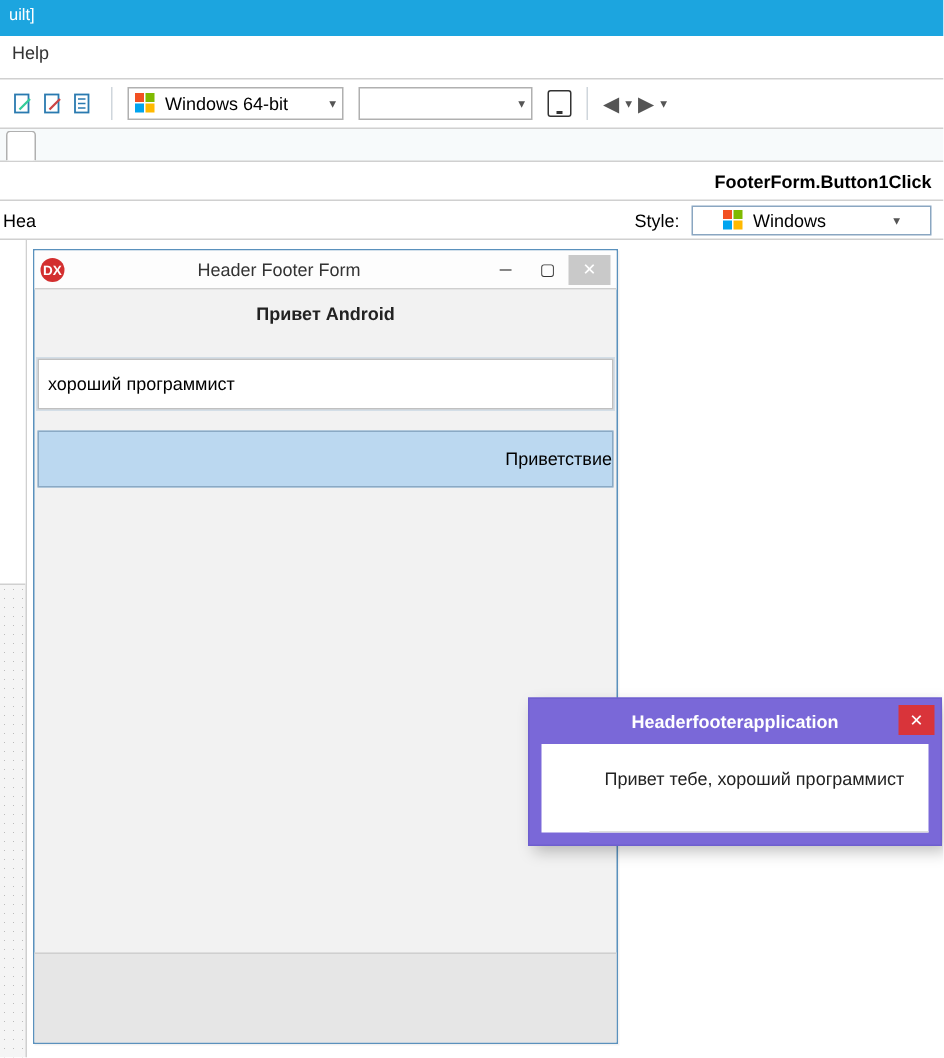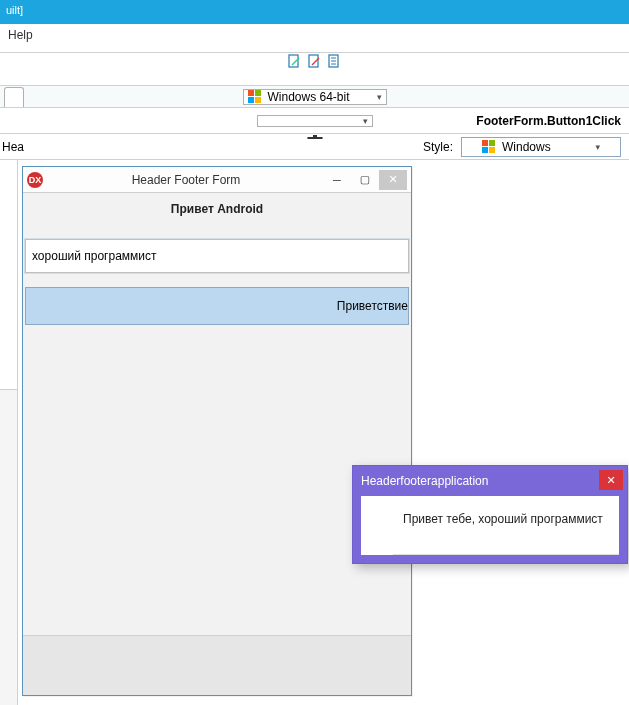--- a/index.html
+++ b/index.html
@@ -1,21 +1,21 @@
 <!DOCTYPE html>
 <html><head>
 <meta charset="utf-8">
 <style>
   * { box-sizing: border-box; margin: 0; padding: 0; font-family: "Segoe UI", Tahoma, sans-serif; }
   body { background: #fff; width: 629px; height: 705px; overflow: hidden; position: relative; }
 
   .ide-title { background: #1ca5df; color: #fff; height: 24px; font-size: 11px; padding: 4px 6px; }
   .menu { background: #fff; height: 28px; padding: 4px 8px; font-size: 12px; color: #333; }
 
-  .toolbar { background: #fff; height: 34px; border-top: 1px solid #d0d0d0; border-bottom: 1px solid #d0d0d0; display: flex; align-items: center; gap: 10px; padding: 0 8px; flex-direction: column; }
+  .toolbar { background: #fff; height: 34px; border-top: 1px solid #d0d0d0; border-bottom: 1px solid #d0d0d0; display: flex; align-items: center; gap: 10px; padding: 0 8px; }
   .tb-group { display: flex; align-items: center; gap: 4px; }
   .tb-sep { width: 1px; height: 22px; background: #cfd6dc; }
   .tb-icon { width: 16px; height: 16px; display: inline-block; }
   .platform-select { display: flex; align-items: center; height: 22px; border: 1px solid #b0b0b0; background: #fff; font-size: 12px; padding: 0 4px; gap: 6px; width: 144px; }
   .platform-select .win-flag { width: 14px; height: 14px; display: inline-block; }
   .platform-select .chev { margin-left: auto; }
   .dev-select { height: 22px; border: 1px solid #b0b0b0; width: 116px; display:flex; align-items:center; }
   .dev-select .chev { margin-left:auto; margin-right:4px;}
   .phone-icon { width: 16px; height: 18px; border: 1.5px solid #333; border-radius: 2px; position: relative; }
   .phone-icon::after { content: ""; position: absolute; bottom: 1px; left: 50%; transform: translateX(-50%); width: 4px; height: 2px; background: #333; }
@@ -50,21 +50,21 @@
   .win-btn { width:28px; height:20px; display:flex; align-items:center; justify-content:center; font-size:11px; color:#333; }
   .win-btn.close { background:#c9c9c9; color:#fff; }
 
   .fw-header { height:32px; display:flex; align-items:center; justify-content:center; font-weight:700; font-size:12px; color:#222; }
   .fw-input { margin:14px 2px 0 2px; height:34px; background:#fff; border:1px solid #c0c0c0; padding:0 6px; font-size:12px; display:flex; align-items:center; outline: 1px solid rgba(90,145,189,0.2); }
   .fw-button { margin:14px 2px 0 2px; height:38px; background:#bbd8f0; border:1px solid #8aa9c4; display:flex; align-items:center; justify-content:flex-end; font-size:12px; }
   .gray-panel { position:absolute; bottom:0; left:0; right:0; height:60px; background:#e6e6e6; border-top:1px solid #cfcfcf;}
 
   
   .dialog { position:absolute; left:352px; top:465px; width:276px; border:1px solid #6e5fcf; background:#7a68d8; box-shadow: 4px 4px 10px rgba(0,0,0,0.25); }
-  .dlg-title { height:30px; display:flex; align-items:center; color:#fff; font-size:12px; padding:0 8px; font-weight:400; }
+  .dlg-title { height:30px; display:flex; align-items:center; color:#fff; font-size:12px; padding:0 8px; font-weight:700; justify-content:center;}
   .dlg-close { position:absolute; right:4px; top:4px; width:24px; height:20px; background:#d9343a; color:#fff; display:flex; align-items:center; justify-content:center; font-size:11px;}
   .dlg-body { background:#fff; margin:0 8px 8px 8px; }
   .dlg-msg { padding:16px 10px 28px 10px; font-size:12px; color:#222; border-bottom:1px solid #dedede;margin-left:32px; }
   .dlg-btnrow { background:#eeeeee; height:40px; display:flex; align-items:center; justify-content:flex-end; padding:0 12px;}
   .dlg-ok { width:82px; height:22px; border:1px solid #7aa6cc; background:#fff; font-size:12px; box-shadow: 0 0 0 1px #bcd4e9 inset;}
 
   svg { display:block; }
 </style>
 </head>
 <body>

